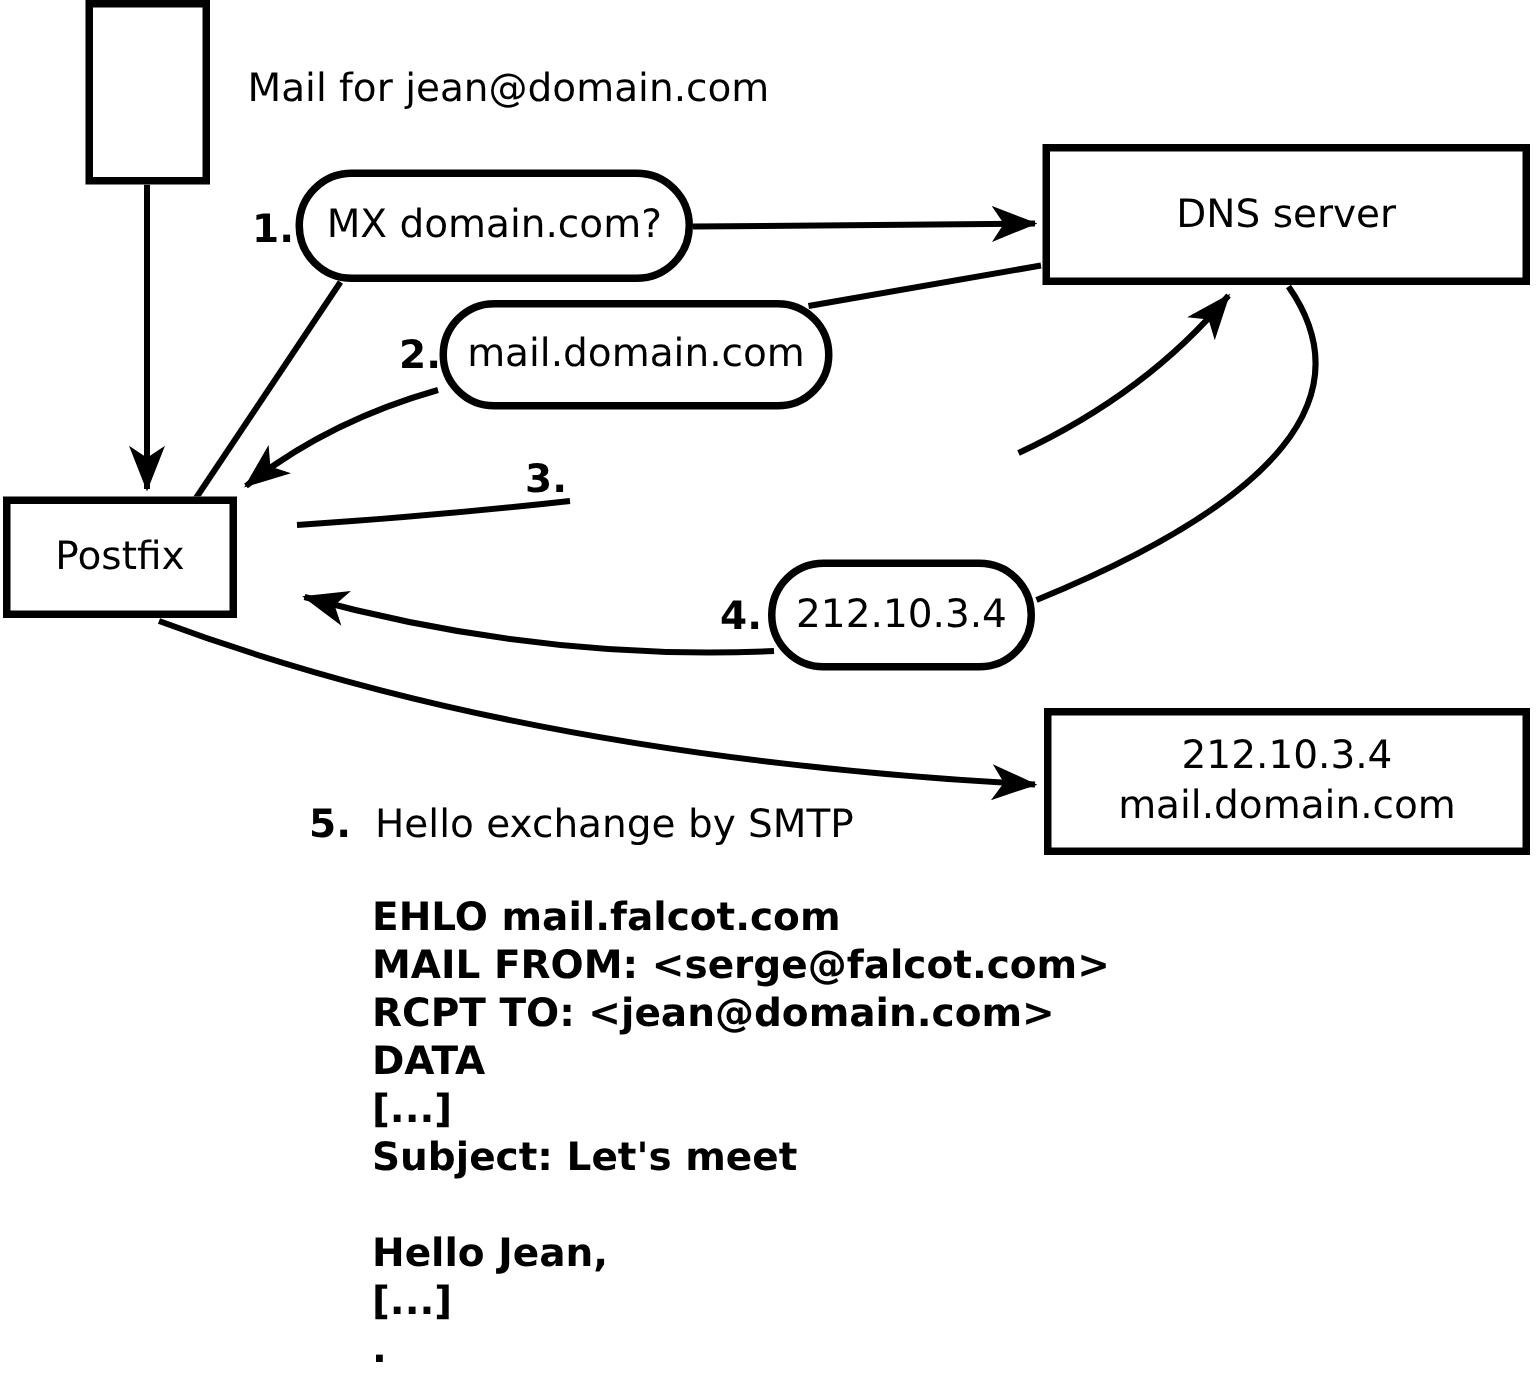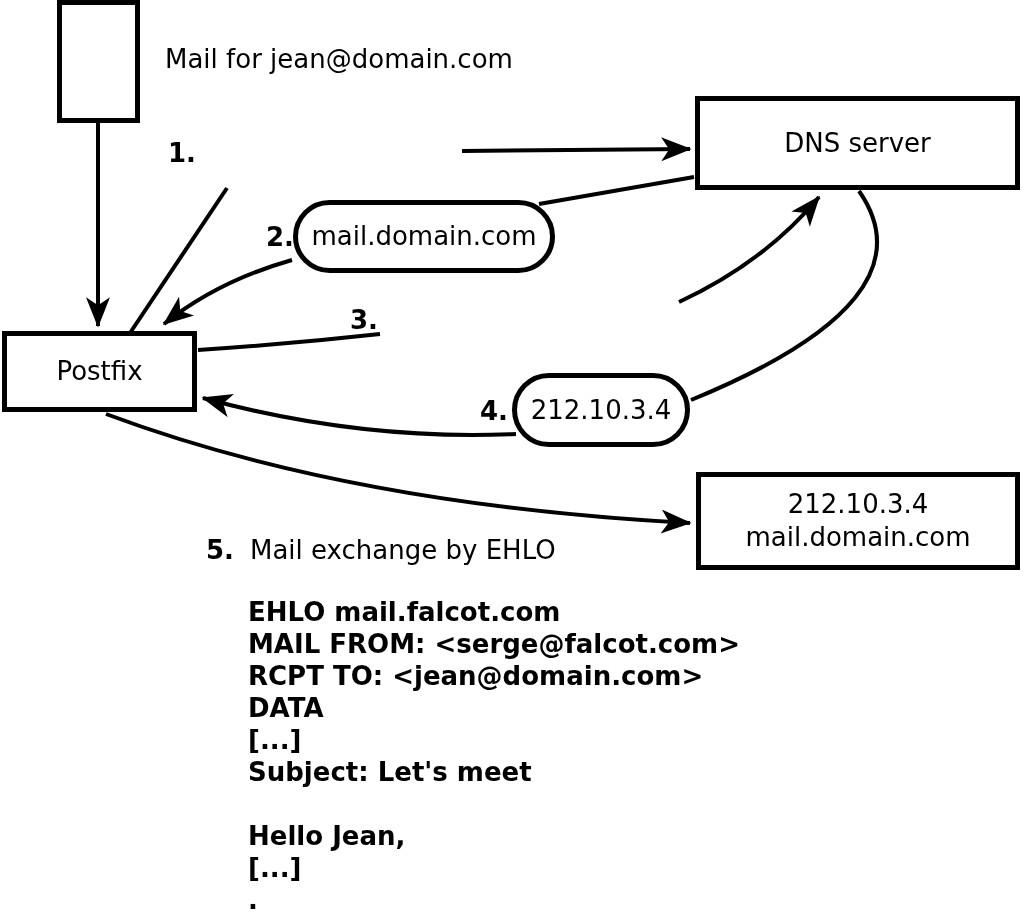--- a/index.html
+++ b/index.html
@@ -87,41 +87,42 @@
       <path d="M 859 191 Q 935 300 691 400"></path>
       <path d="M 516 434 Q 360 441 203 398" marker-end="url(#ah)"></path>
       <path d="M 106 414 Q 350 505 690 523" marker-end="url(#ah)"></path>
     </g>
   </svg>
 
   <div class="mail-rect" style="left:57px; top:0px; width:83px; height:123px;"></div>
 
   <div class="lbl" style="left:165px; top:44px;">Mail for jean@domain.com</div>
 
-  <div class="node rect" style="left:2px; top:331px; width:195px; height:81px;">Postfix</div>
+  <div class="node rect" style="left:2px; top:331px; width:156px; height:81px;">Postfix</div>
 
   <div class="node rect" style="left:695px; top:96px; width:325px; height:94px;">DNS server</div>
 
   <div class="node rect two-line" style="left:696px; top:472px; width:324px; height:98px;">
     <span>212.10.3.4</span>
     <span>mail.domain.com</span>
   </div>
 
   <div class="num" style="left:168px; top:138px;">1.</div>
+  <div class="node pill" style="left:197px; top:113px; width:265px; height:75px;">MX domain.com?</div>
 
   <div class="num" style="left:266px; top:222px;">2.</div>
   <div class="node pill" style="left:293px; top:200px; width:262px; height:73px;">mail.domain.com</div>
 
   <div class="num" style="left:350px; top:305px;">3.</div>
 
   <div class="num" style="left:480px; top:396px;">4.</div>
   <div class="node pill" style="left:512px; top:373px; width:178px; height:74px;">212.10.3.4</div>
 
   <div class="num" style="left:206px; top:535px;">5.</div>
-  <div class="lbl" style="left:250px; top:535px;">Mail exchange by EHLO</div>
+  <div class="lbl" style="left:250px; top:535px;">Hello exchange by SMTP</div>
 
   <pre class="smtp" style="left:248px; top:596px;">EHLO mail.falcot.com
 MAIL FROM: &lt;serge@falcot.com&gt;
 RCPT TO: &lt;jean@domain.com&gt;
 DATA
 [...]
 Subject: Let's meet
 
 Hello Jean,
 [...]

